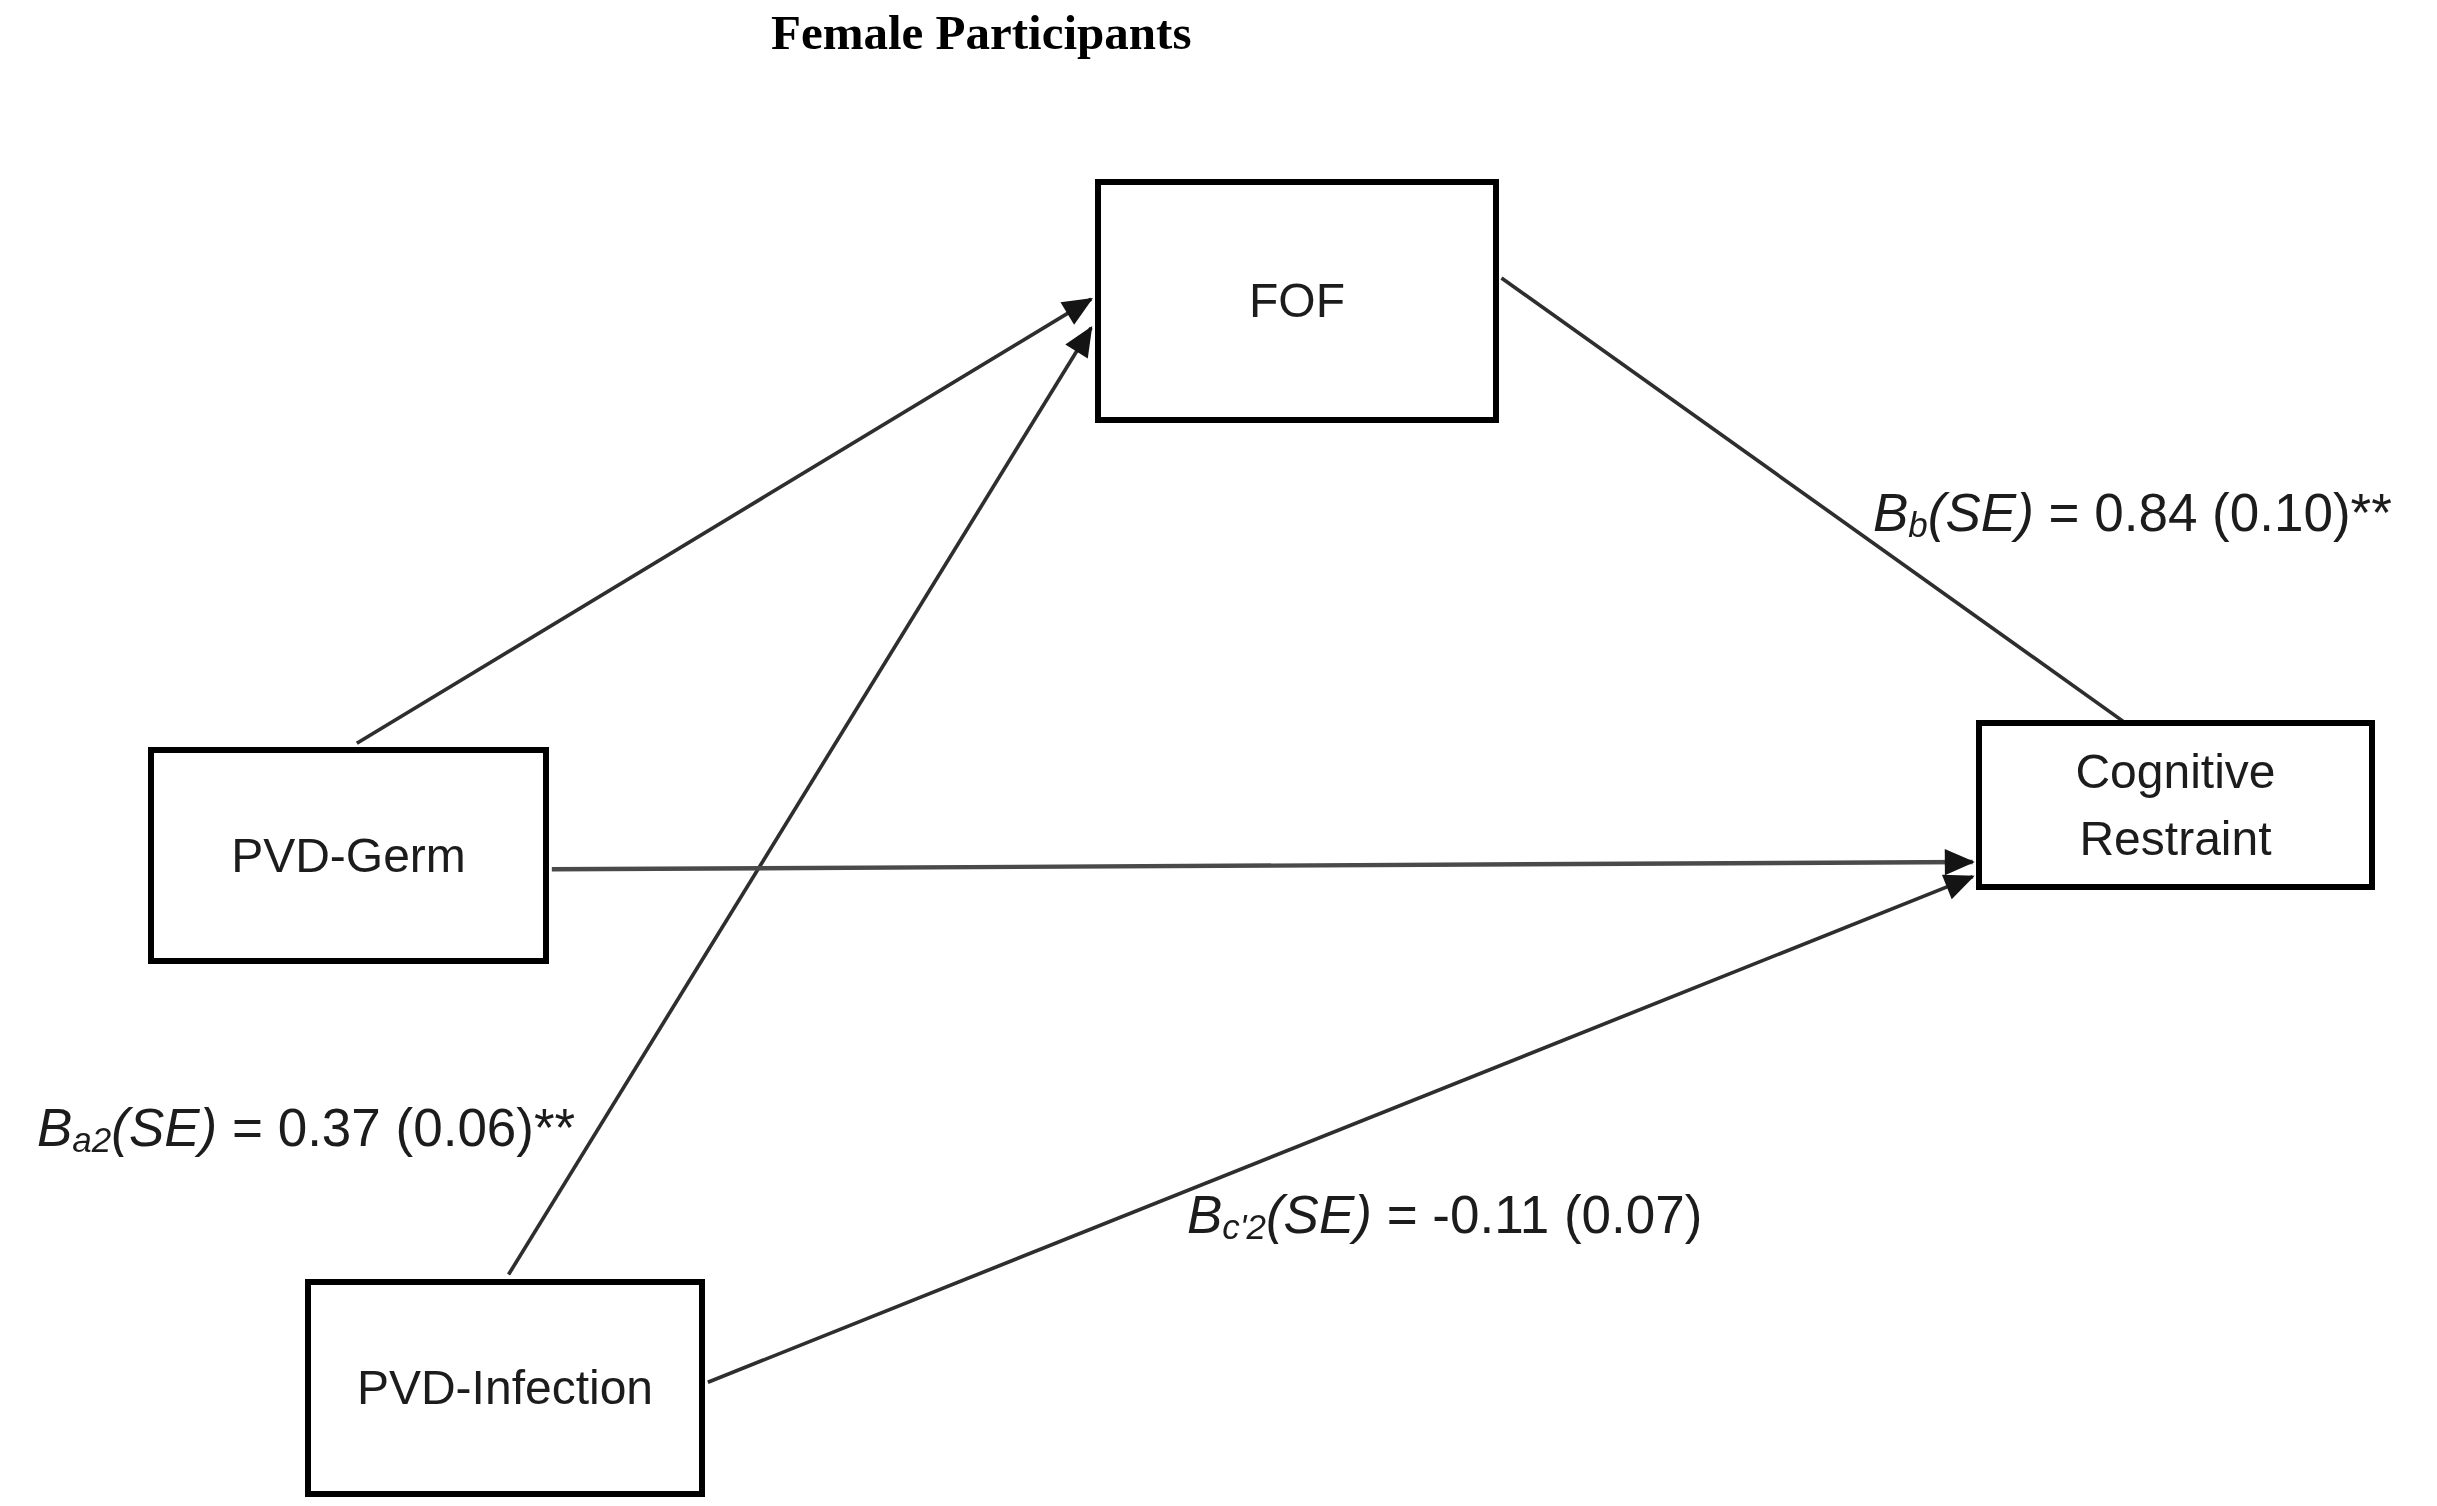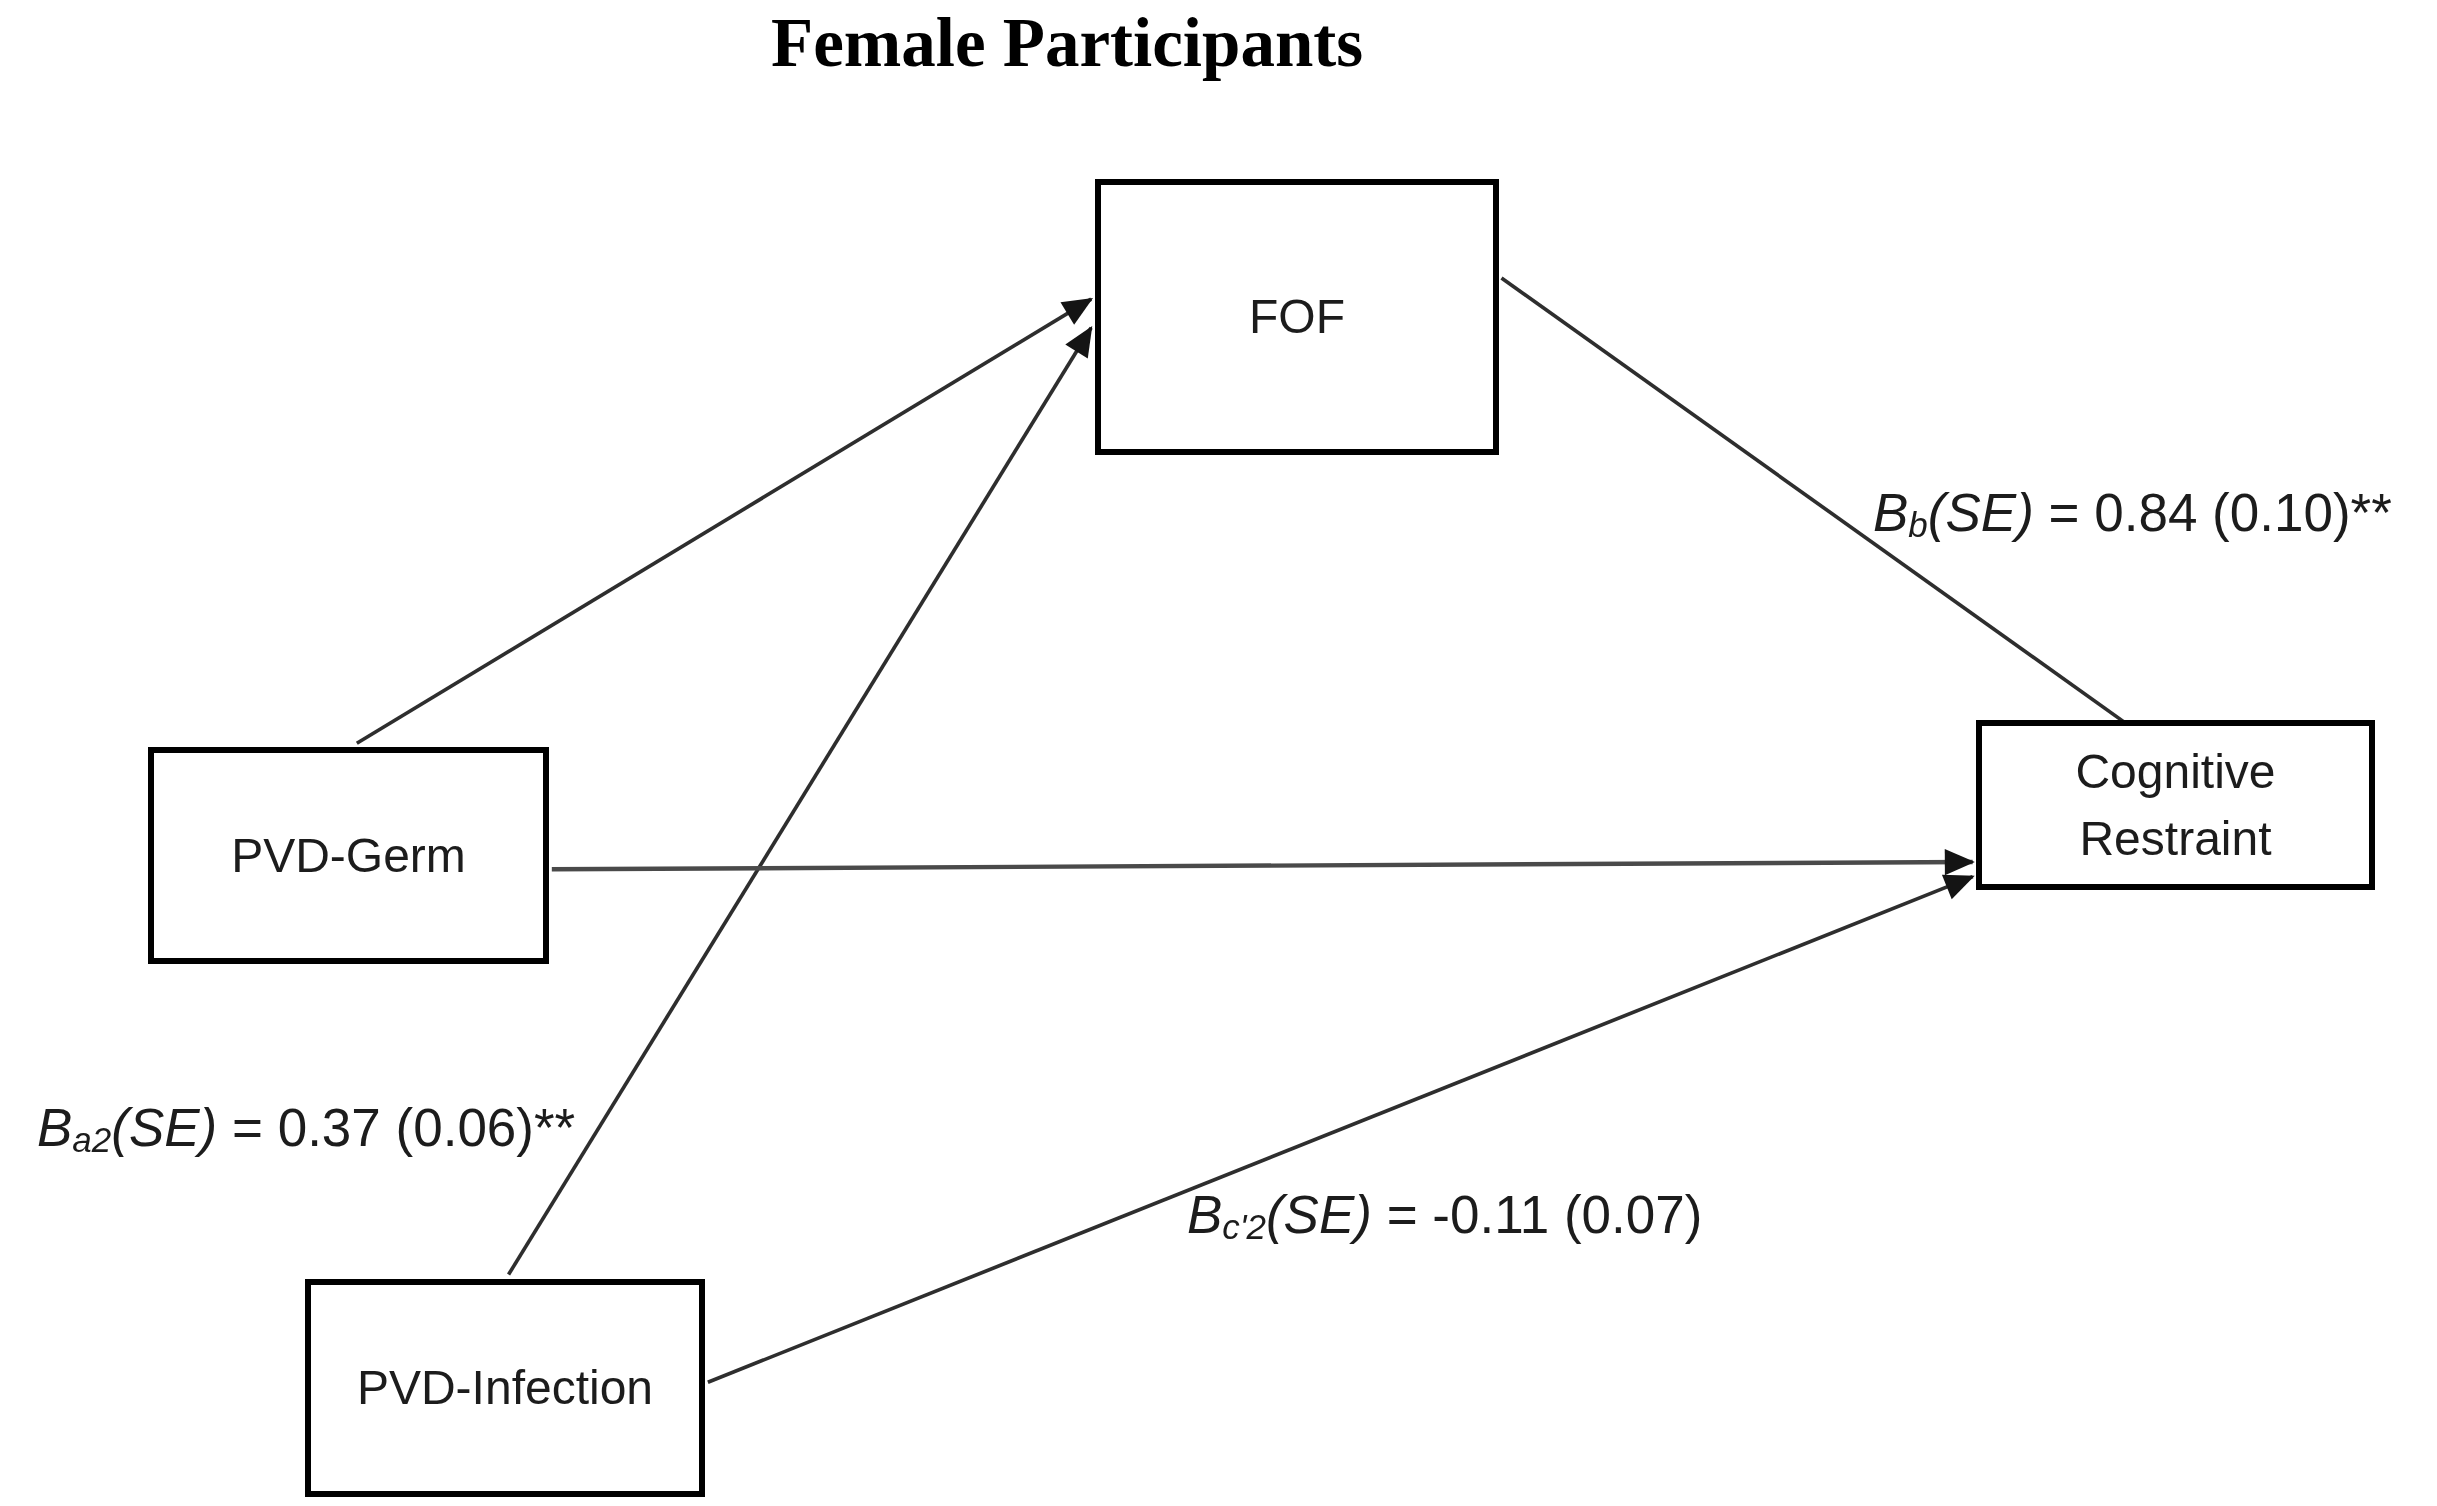--- a/index.html
+++ b/index.html
@@ -15,21 +15,21 @@
     font-family: "Liberation Sans", sans-serif;
     color: #1c1c1c;
     overflow: hidden;
   }
   .diagram-title {
     position: absolute;
     left: 771px;
     top: 4.4px;
     font-family: "Liberation Serif", serif;
     font-weight: 700;
-    font-size: 69px;
+    font-size: 49px;
     white-space: nowrap;
     color: #000000;
   }
   svg.links {
     position: absolute;
     left: 0;
     top: 0;
     width: 2438px;
     height: 1507px;
   }
@@ -40,21 +40,21 @@
     background: #ffffff;
     display: flex;
     flex-direction: column;
     align-items: center;
     justify-content: center;
     text-align: center;
     font-size: 48px;
     line-height: 1.4;
     color: #1c1c1c;
   }
-  #node-fof                 { left: 1095px; top: 179px;  width: 404px; height: 276px; }
+  #node-fof                 { left: 1095px; top: 179px;  width: 404px; height: 244px; }
   #node-pvd-germ            { left: 148px;  top: 747px; width: 401px; height: 217px; }
   #node-pvd-infection       { left: 305px;  top: 1279px; width: 400px; height: 218px; }
   #node-cognitive-restraint { left: 1976px; top: 720px; width: 399px; height: 170px; }
 
   .plabel {
     position: absolute;
     font-size: 53px;
     line-height: 1;
     white-space: nowrap;
     color: #1c1c1c;

